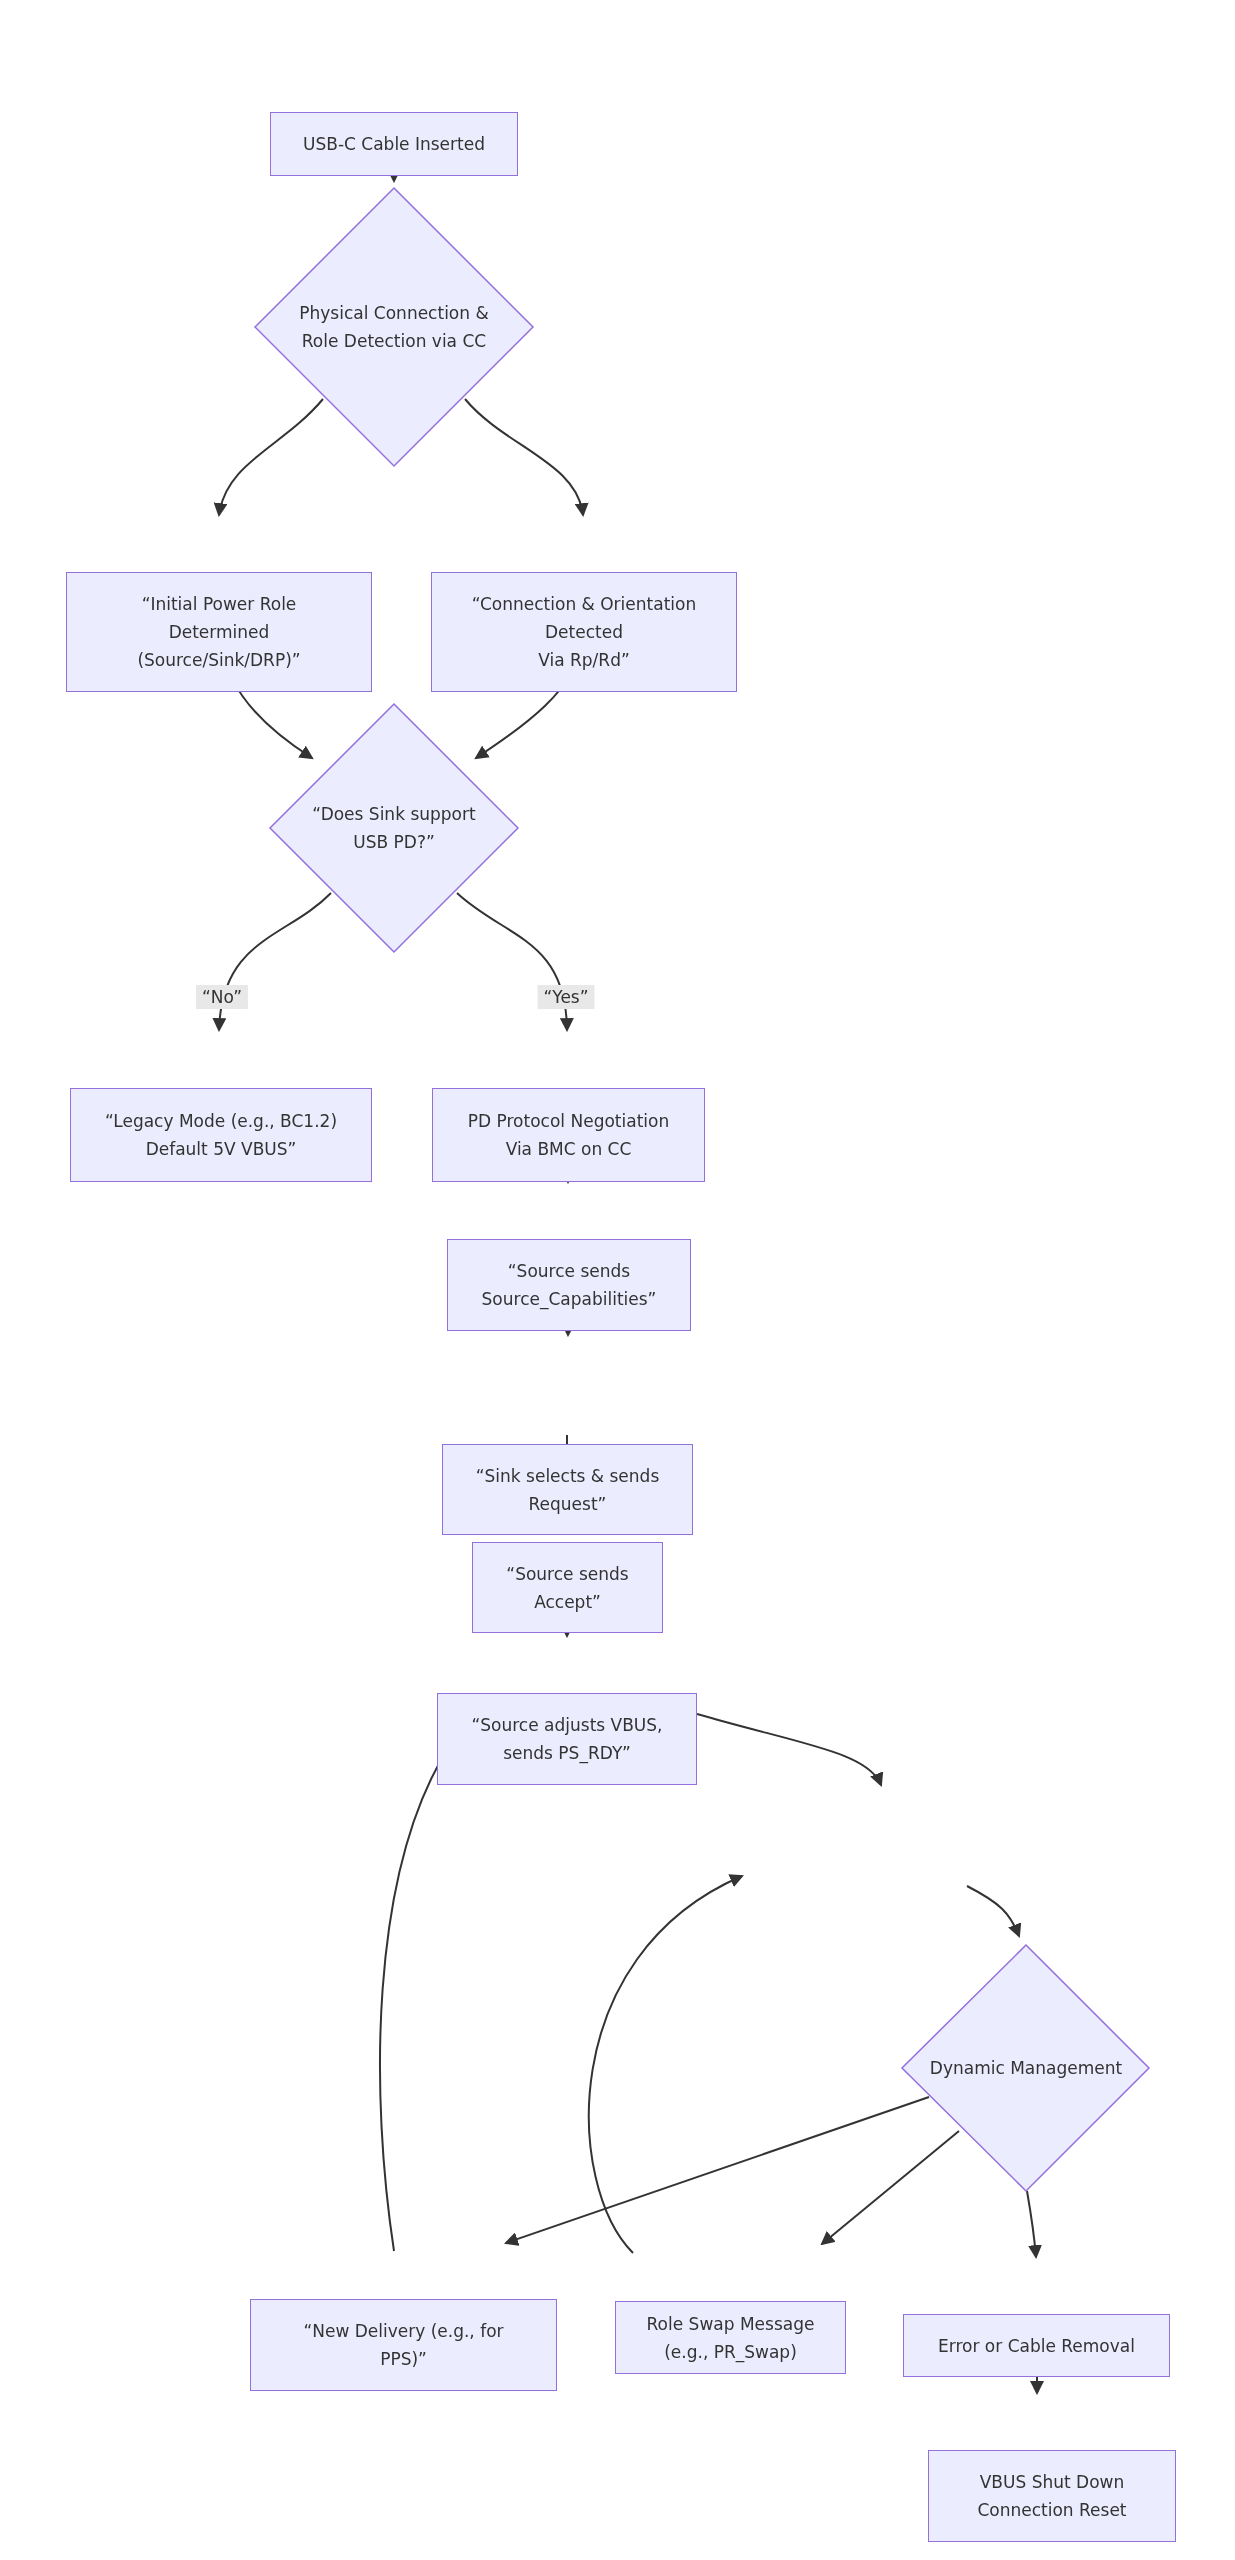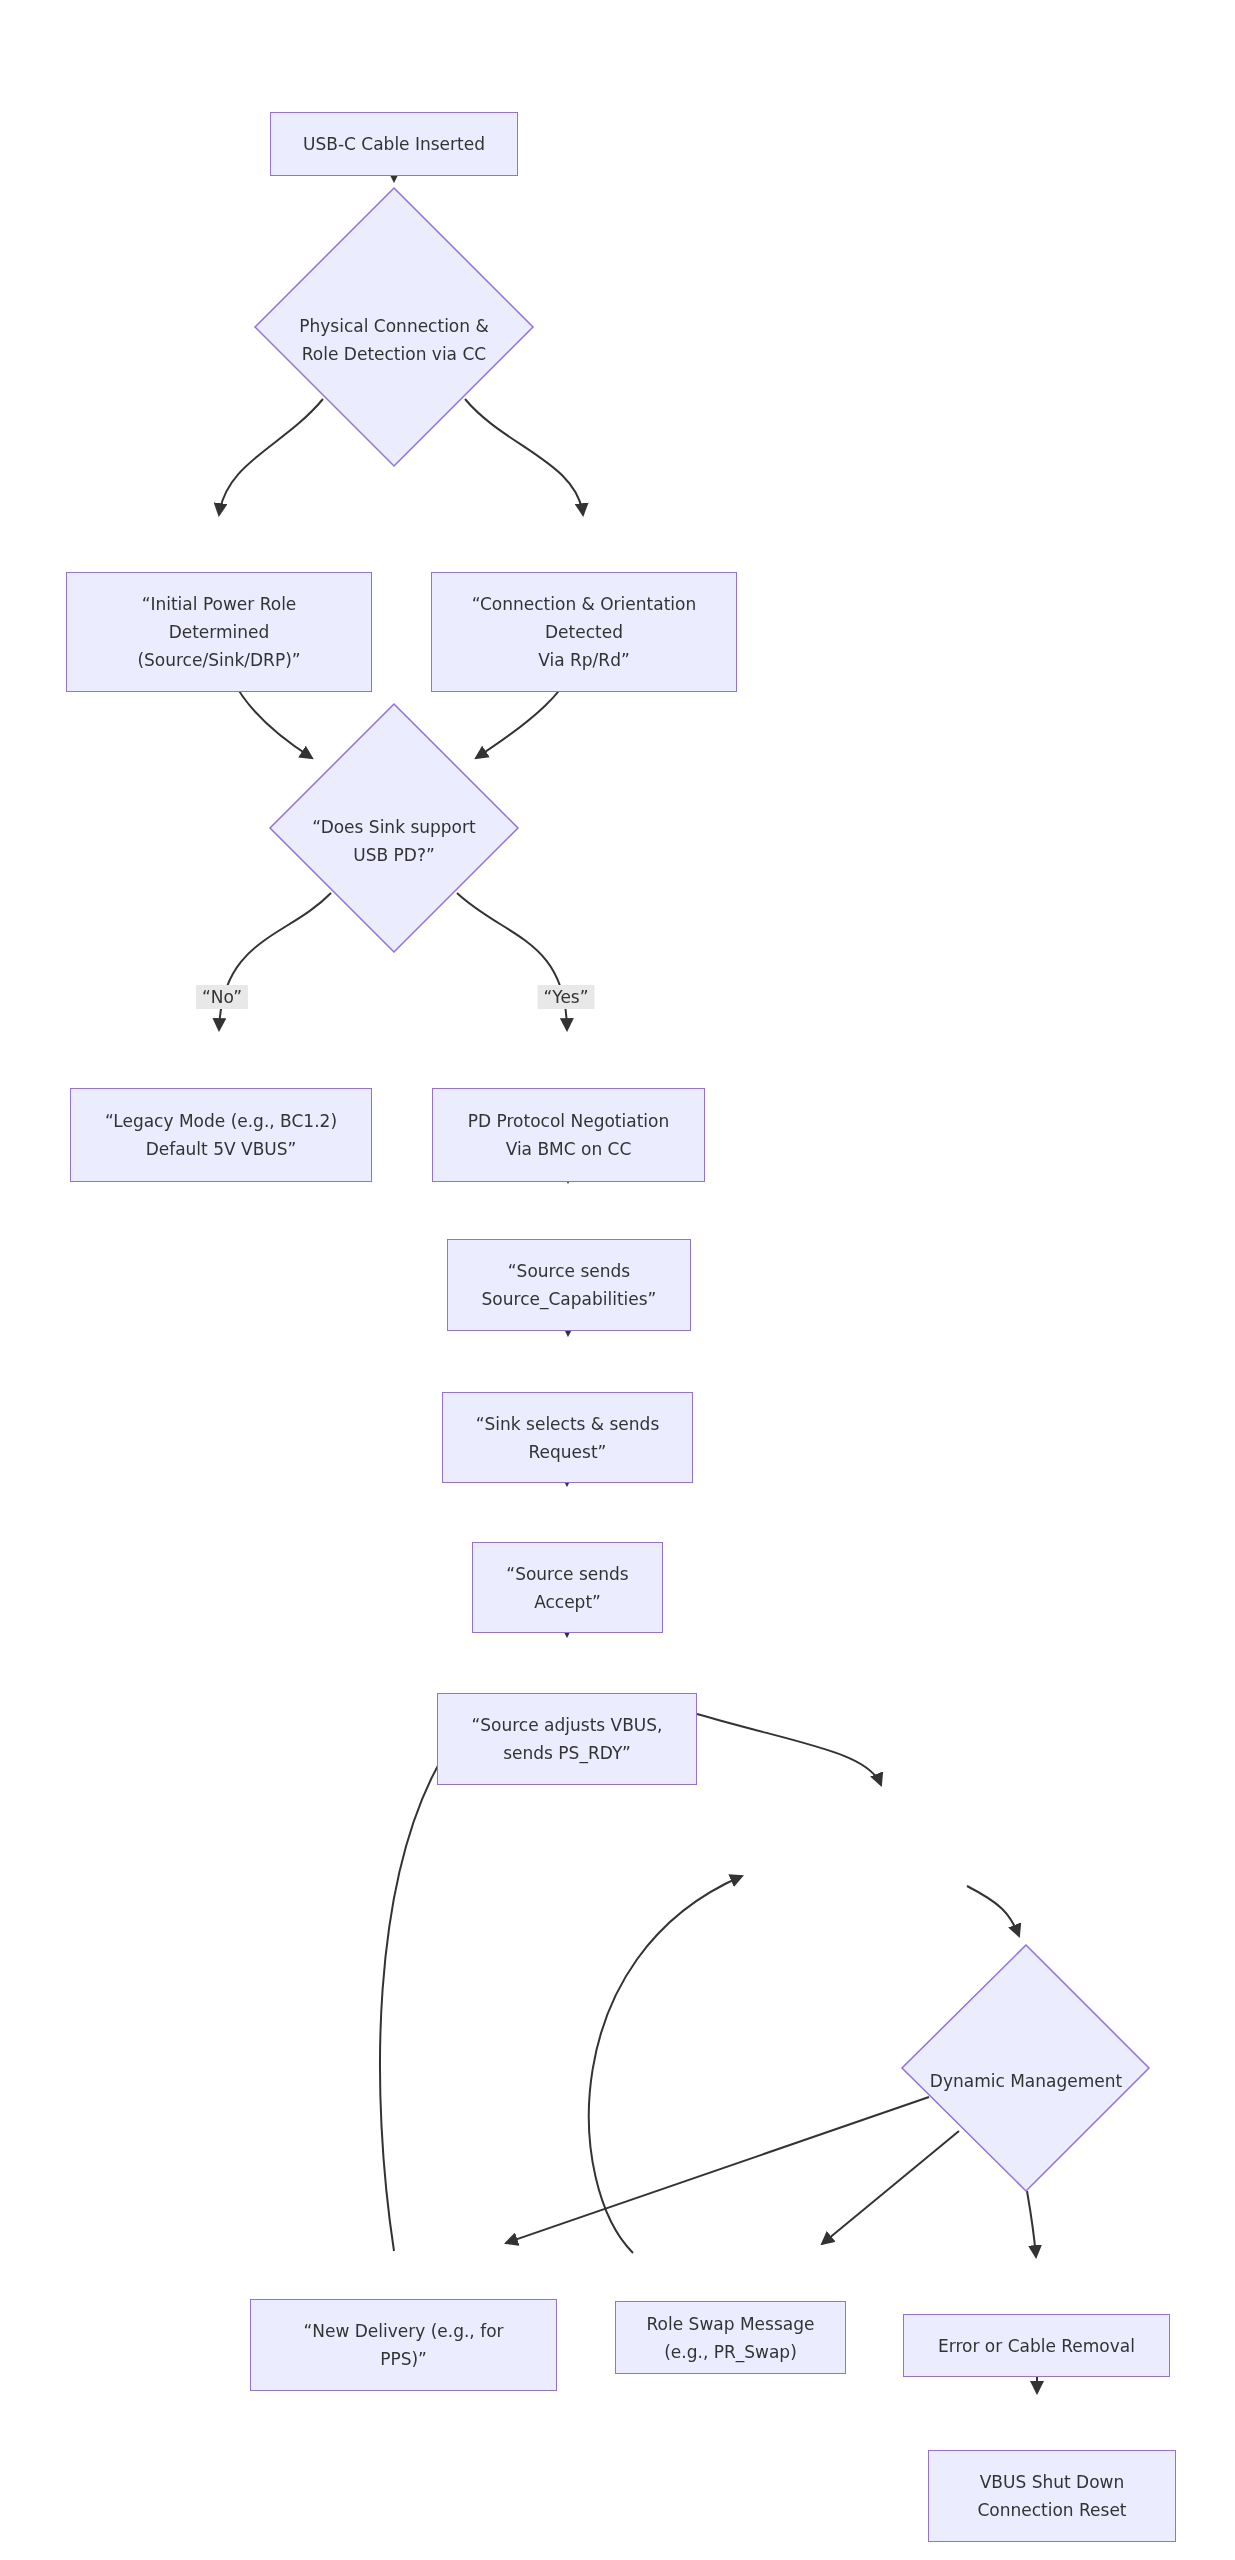--- a/index.html
+++ b/index.html
@@ -24,21 +24,20 @@
   .node-label, .diamond-label{
     font-size:17px;
     line-height:28px;
     color:#333333;
     white-space:pre-line;
     text-align:center;
   }
   .diamond-label{
     position:absolute;
     transform:translate(-50%,-50%);
-    margin-top:13px;
   }
   .edge-chip{
     position:absolute;
     transform:translate(-50%,-50%);
     background:#e8e8e8;
     padding:0 6px;
     font-size:17px;
     line-height:24px;
     color:#333333;
     white-space:nowrap;
@@ -109,21 +108,21 @@
   <div class="node" style="left:432px;top:1040px;width:273px;height:94px">
     <span class="node-label">PD Protocol Negotiation
 Via BMC on CC</span>
   </div>
 
   <div class="node" style="left:447px;top:1191px;width:244px;height:92px">
     <span class="node-label">“Source sends
 Source_Capabilities”</span>
   </div>
 
-  <div class="node" style="left:442px;top:1344px;width:251px;height:91px">
+  <div class="node" style="left:442px;top:1396px;width:251px;height:91px">
     <span class="node-label">“Sink selects &amp; sends
 Request”</span>
   </div>
 
   <div class="node" style="left:472px;top:1494px;width:191px;height:91px">
     <span class="node-label">“Source sends
 Accept”</span>
   </div>
 
   <div class="node" style="left:437px;top:1645px;width:260px;height:92px">

